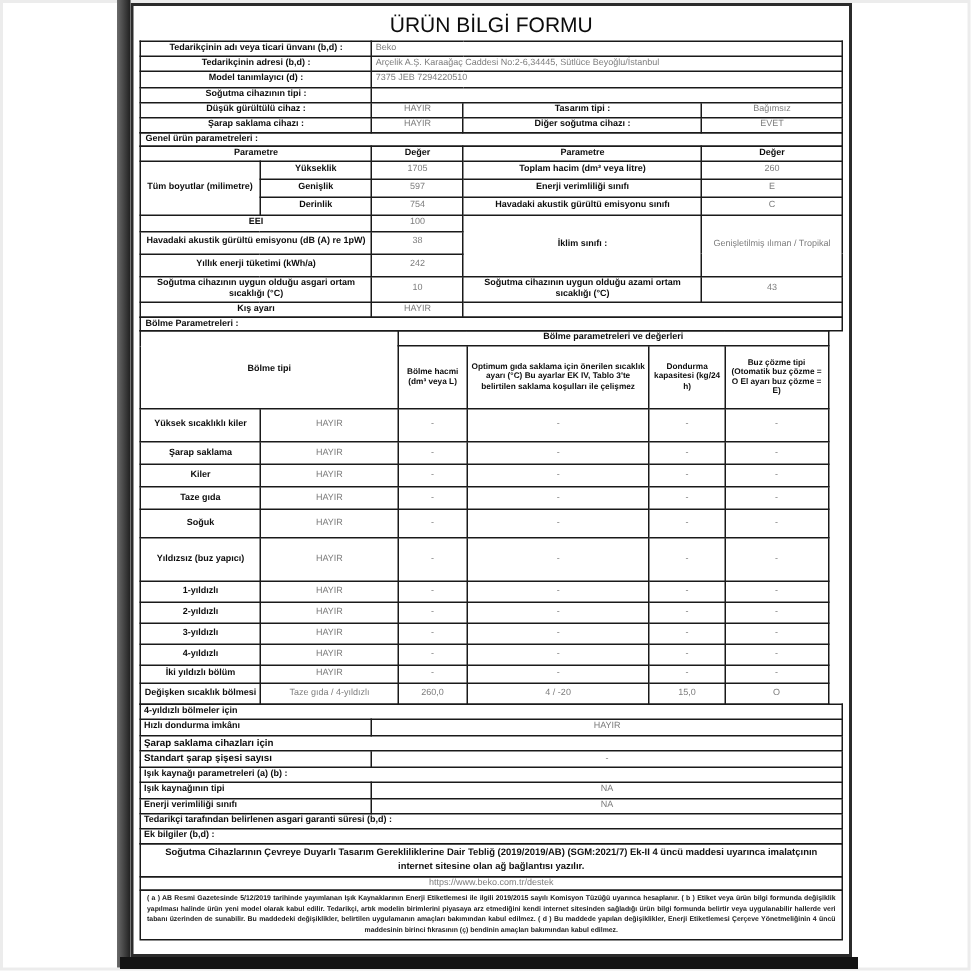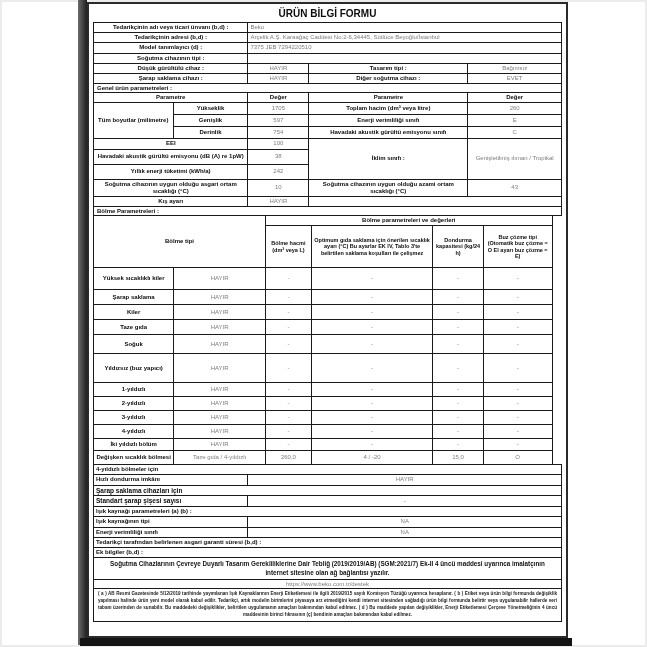--- a/index.html
+++ b/index.html
@@ -8,21 +8,21 @@
     font-family:"Liberation Sans",sans-serif;color:#111;overflow:hidden;
   }
   .shot-frame{position:absolute;inset:0;border:2px solid #ececec;pointer-events:none;}
   .spine{position:absolute;left:78px;top:0;width:9px;height:645px;
     background:linear-gradient(to right,#6b6b6b,#1f1f1f);}
   .bottom-bar{position:absolute;left:80px;top:638px;width:492px;height:8px;background:#141414;}
   .page{
     position:absolute;left:87px;top:2px;width:481px;height:636px;box-sizing:border-box;
     background:#fff;border:2px solid #2b2b2b;padding:1px 4px 0 4px;overflow:hidden;
   }
-  .doc-title{font-size:10px;font-weight:bold;text-align:center;padding:3px 0 4px 0;color:#0c0c0c;}
+  .doc-title{font-size:14px;font-weight:normal;text-align:center;padding:3px 0 4px 0;color:#0c0c0c;}
   table{width:100%;border-collapse:collapse;table-layout:fixed;margin-top:-1px;}
   td{border:1px solid #1a1a1a;padding:1px 2px;font-size:6px;line-height:1.2;
      vertical-align:middle;overflow:hidden;word-wrap:break-word;}
   .lbl{font-weight:bold;color:#0c0c0c;text-align:center;}
   .lbl-left{font-weight:bold;color:#0c0c0c;text-align:left;}
   .val{color:#7d7d7d;text-align:center;}
   .val-left{color:#7d7d7d;text-align:left;}
   .sec-head{font-weight:bold;color:#0c0c0c;text-align:left;}
   .box{border:1px solid #1a1a1a;margin-top:-1px;padding:1px 3px;box-sizing:border-box;}
   .hdr-small{font-size:5.5px;}

